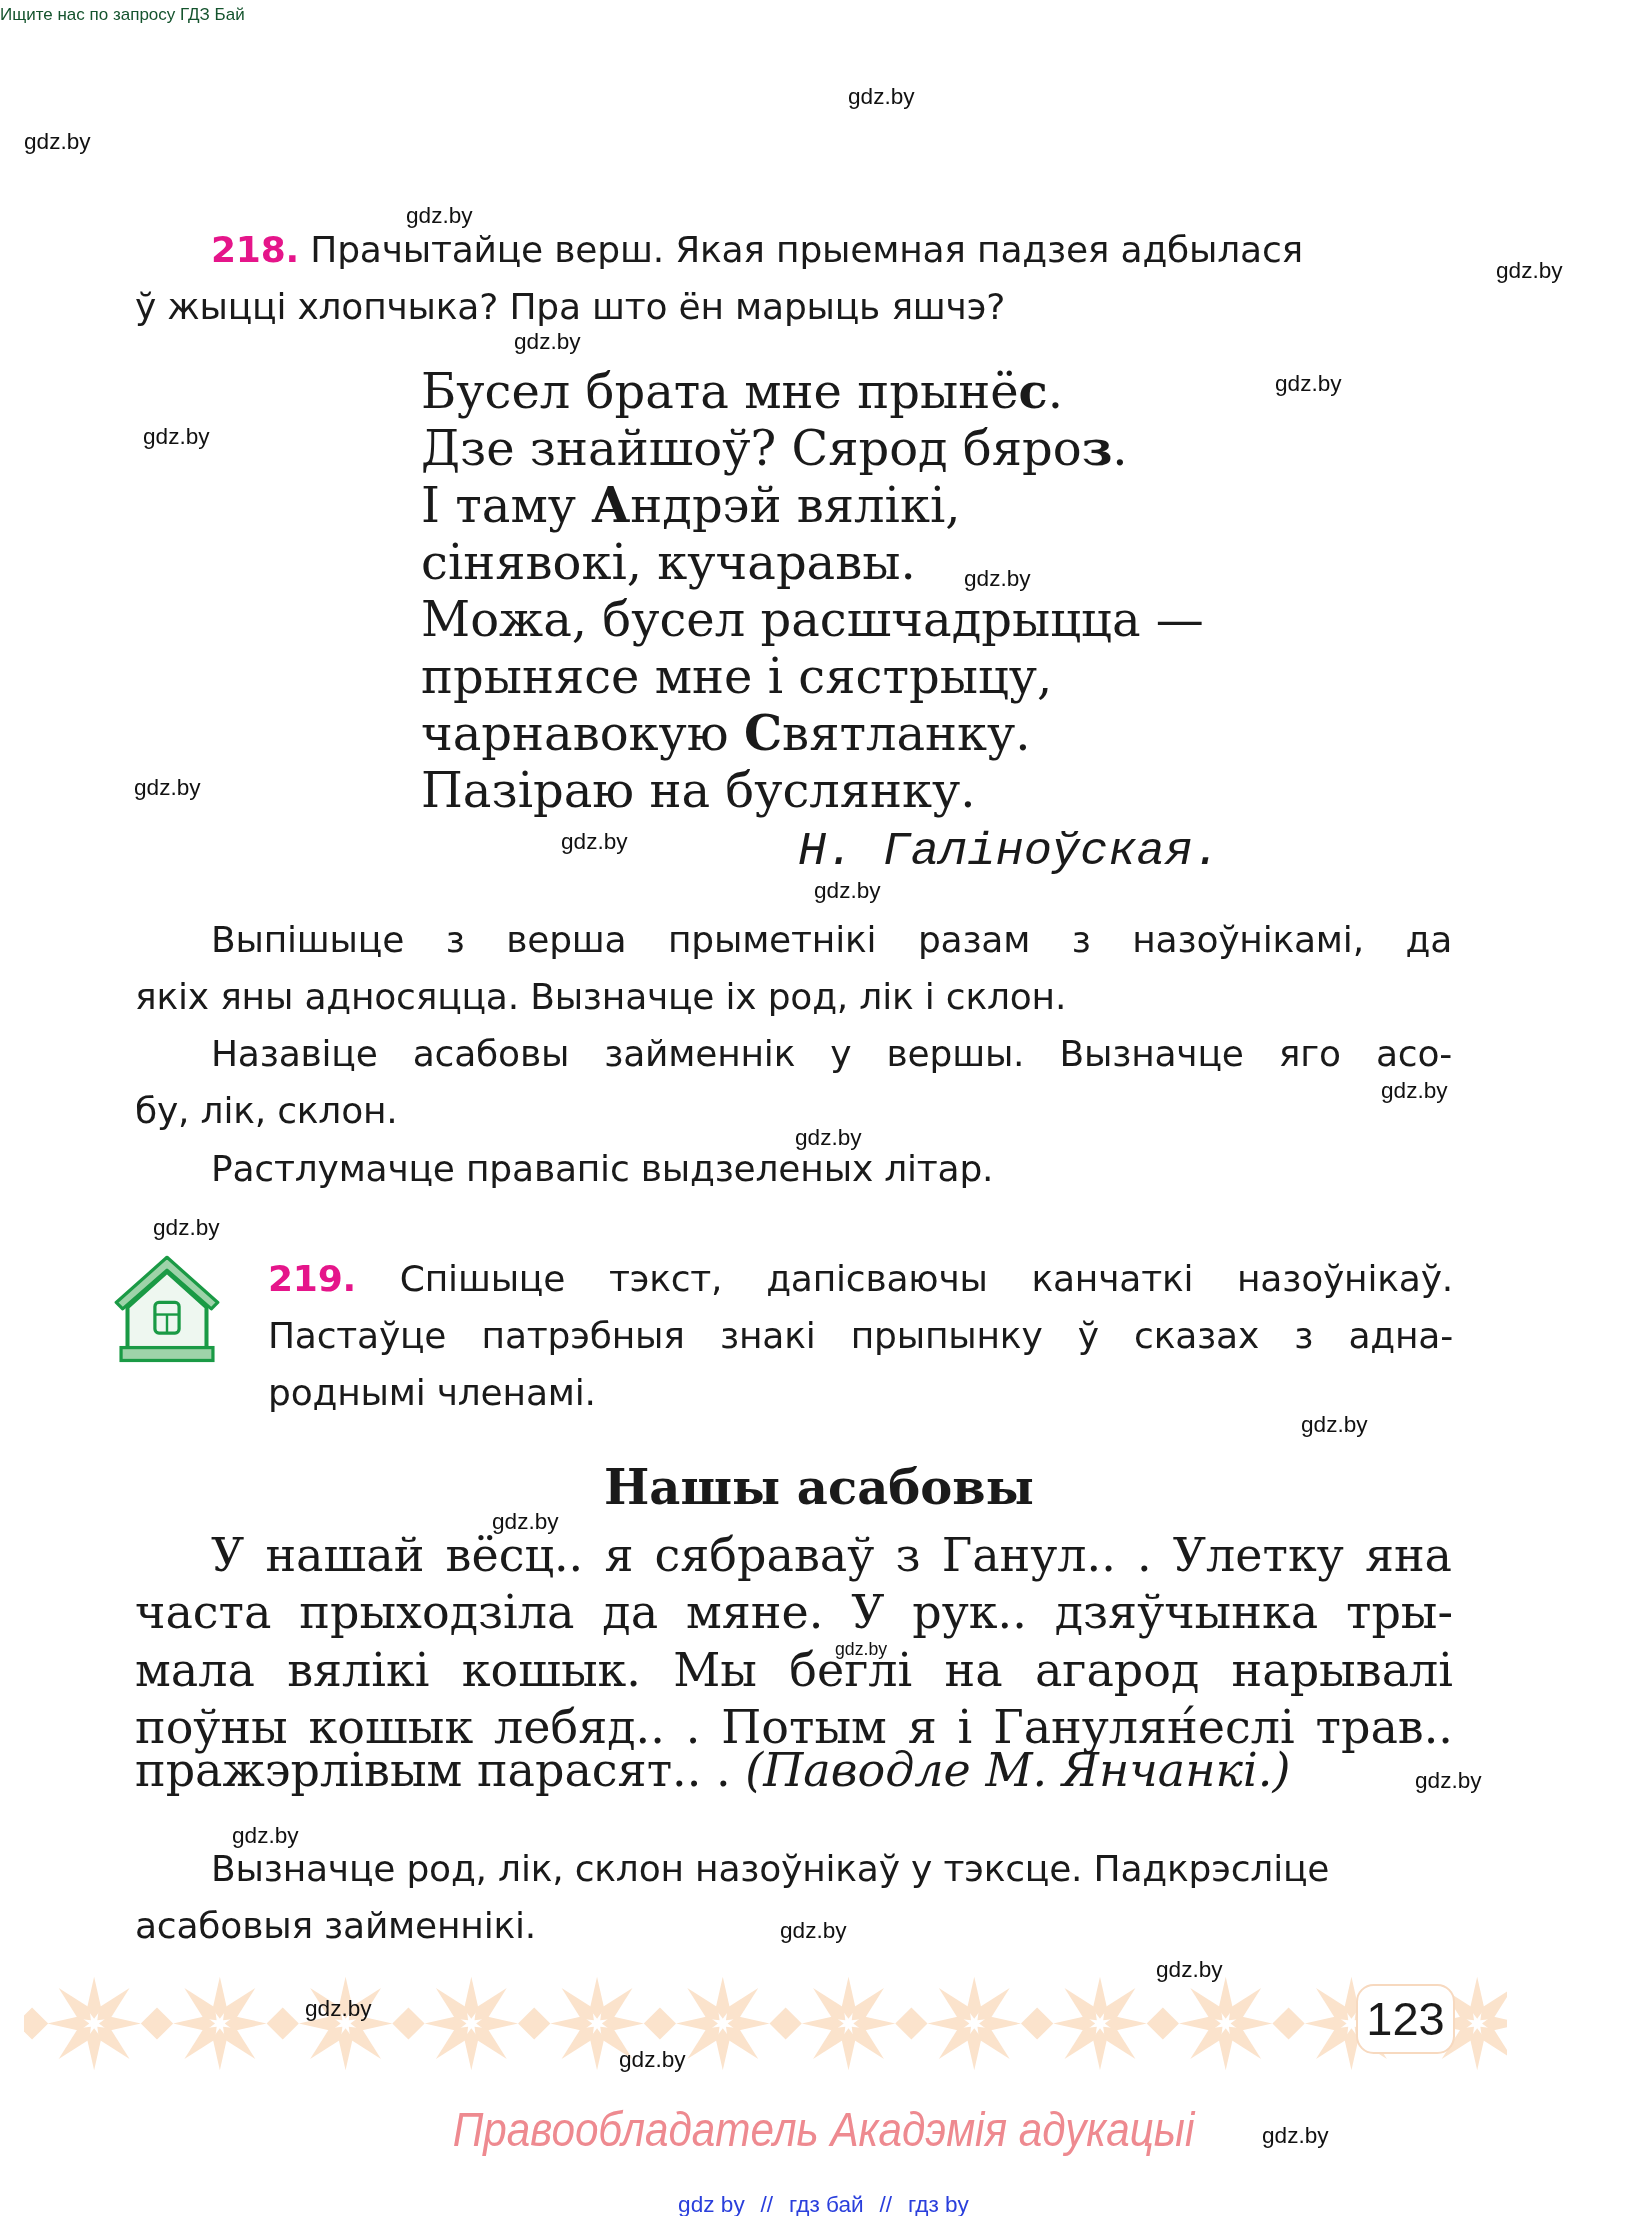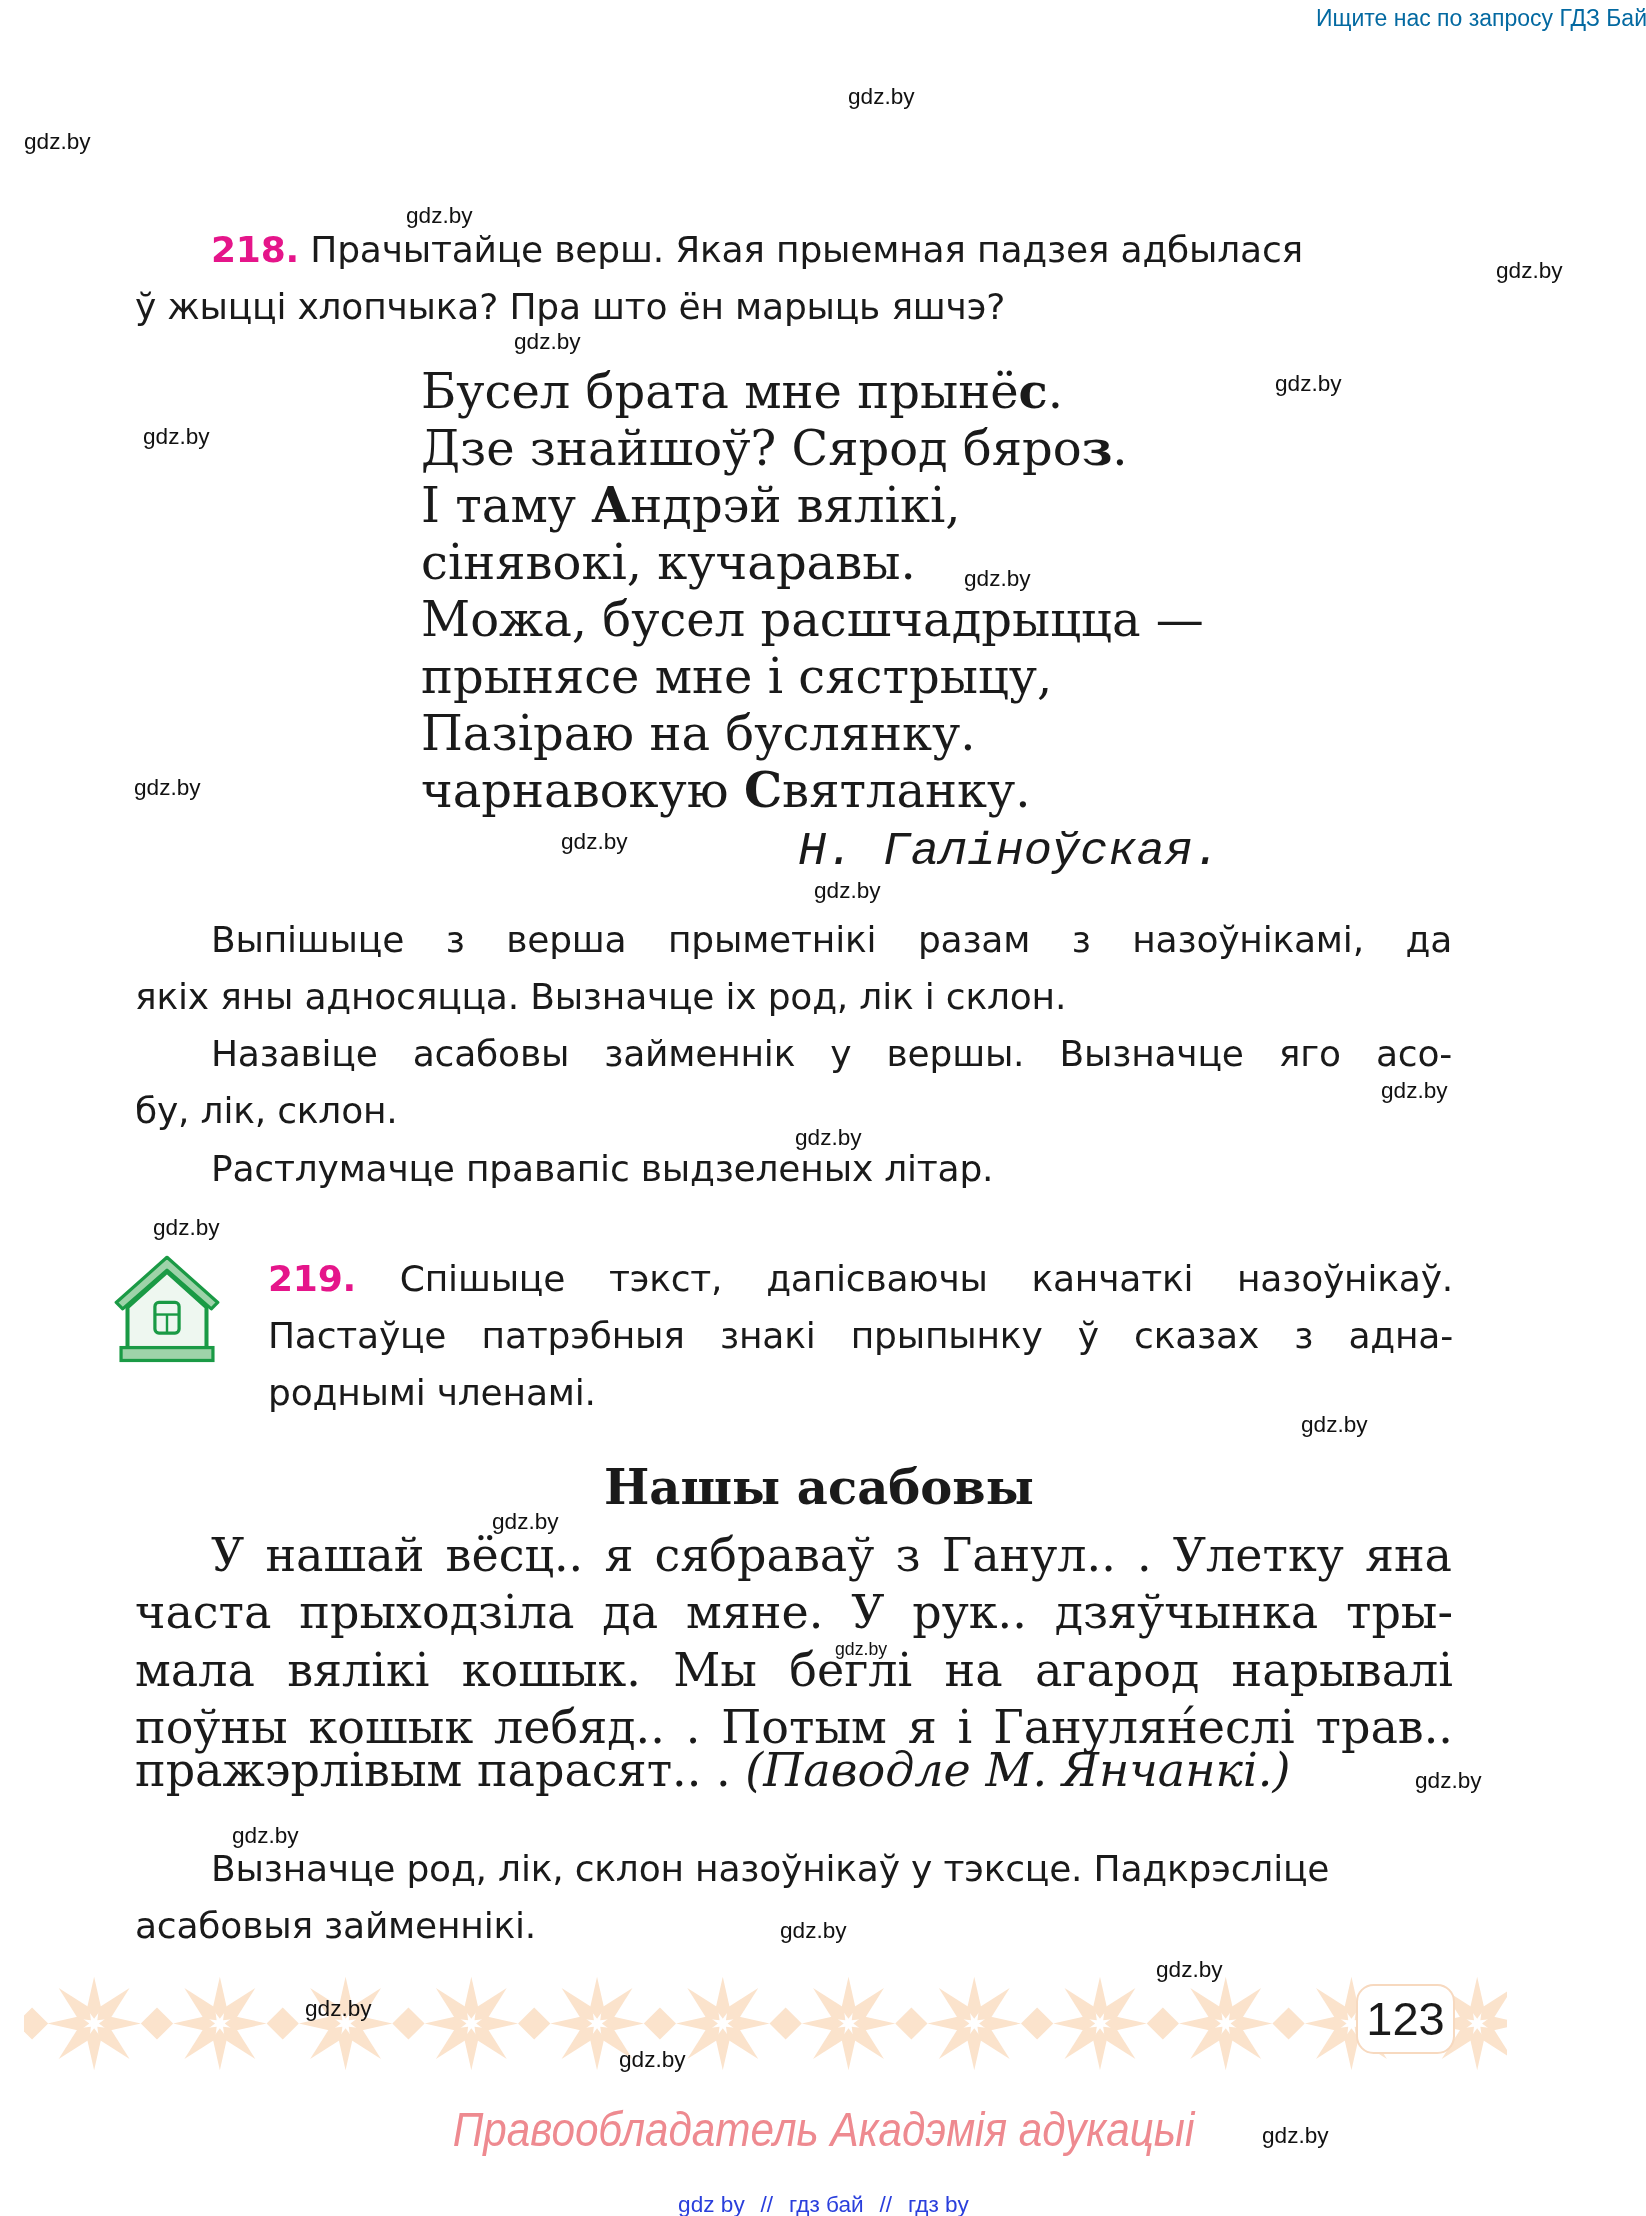--- a/index.html
+++ b/index.html
@@ -1,21 +1,21 @@
 <!DOCTYPE html>
 <html style="font-size:13px"><head>
 <meta charset="utf-8">
 <style>
   html, body { margin:0; padding:0; background:#ffffff; }
   body { width:1647px; height:2216px; position:relative; overflow:hidden; }
   .abs { position:absolute; white-space:nowrap; }
   .sans { font-family:"DejaVu Sans", "Liberation Sans", sans-serif; color:#1a1a1a; }
   .serif { font-family:"DejaVu Serif", "Liberation Serif", serif; color:#1a1a1a; }
   .wm { position:absolute; font-family:Liberation Sans, sans-serif; font-size:22.6px; color:#111; white-space:nowrap; }
-  .top-banner { position:absolute; top:4.8px; left:0; width:1647px; text-align:right; font-family:"Liberation Sans", sans-serif; font-size:23px; color:#0369a1; }
+  .top-banner { position:absolute; top:4.8px; left:0; width:1647px; text-align:left; font-family:"Liberation Sans", sans-serif; font-size:17px; color:#14532d; }
   .ex-num { color:#e5158a; font-weight:bold; }
   .instr { font-size:36px; line-height:57px; letter-spacing:-0.2px; }
   .just { text-align:justify; text-align-last:justify; display:block; }
   .poem { font-size:48px; line-height:57px; }
   .b { font-weight:bold; }
   .body-serif { font-size:46px; line-height:57px; }
   .heading { font-size:48px; font-weight:bold; }
   .author { font-style:italic; font-size:47px; }
   .ornament { position:absolute; left:24px; top:1975px; width:1483px; height:97px; }
   .page-num { position:absolute; left:1356px; top:1984px; width:95px; height:66px; border:2.4px solid #f7d9bf; border-radius:17.7px; background:#fff; text-align:center; font-family:"Liberation Sans", sans-serif; font-size:47px; line-height:66px; color:#1a1a1a; }
@@ -59,22 +59,22 @@
 </div>
 <div class="abs sans instr" style="left:135px;top:278px;">ў жыцці хлопчыка? Пра што ён марыць яшчэ?</div>
 
 <div class="abs serif poem" style="left:421px;top:363px;">
   <div><span>Бусел брата мне прынё</span><span class="b">с</span><span>.</span></div>
   <div><span>Дзе знайшоў? Сярод бяро</span><span class="b">з</span><span>.</span></div>
   <div><span>І таму </span><span class="b">А</span><span>ндрэй вялікі,</span></div>
   <div><span>сінявокі, кучаравы.</span></div>
   <div><span>Можа, бусел расшчадрыцца —</span></div>
   <div><span>прынясе мне і сястрыцу,</span></div>
+  <div><span>чарнавокую </span><span class="b">С</span><span>вятланку.</span></div>
   <div><span>Пазіраю на буслянку.</span></div>
-  <div><span>чарнавокую </span><span class="b">С</span><span>вятланку.</span></div>
 </div>
 <div class="abs serif author" style="left:798px;top:825px;font-family:Liberation Mono, monospace;">Н. Галіноўская.</div>
 
 <div class="abs sans instr" style="left:211px;top:911px;width:1241px;">
     <span class="just">Выпішыце з верша прыметнікі разам з назоўнікамі, да</span>
   </div>
 <div class="abs sans instr" style="left:135px;top:968px;">якіх яны адносяцца. Вызначце іх род, лік і склон.</div>
 <div class="abs sans instr" style="left:211px;top:1025px;width:1241px;">
     <span class="just">Назавіце асабовы займеннік у вершы. Вызначце яго асо-</span>
   </div>

